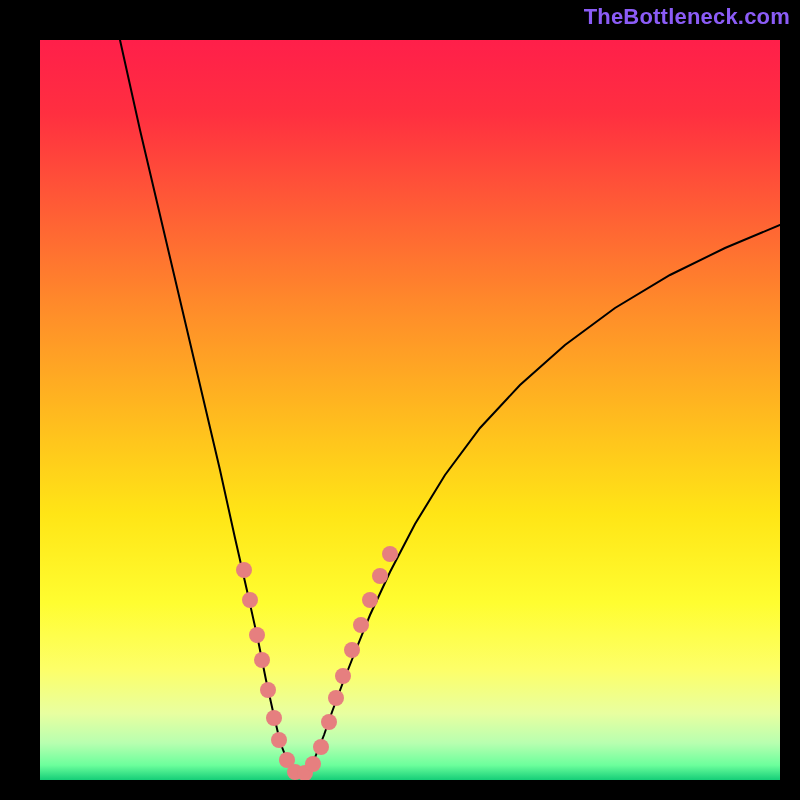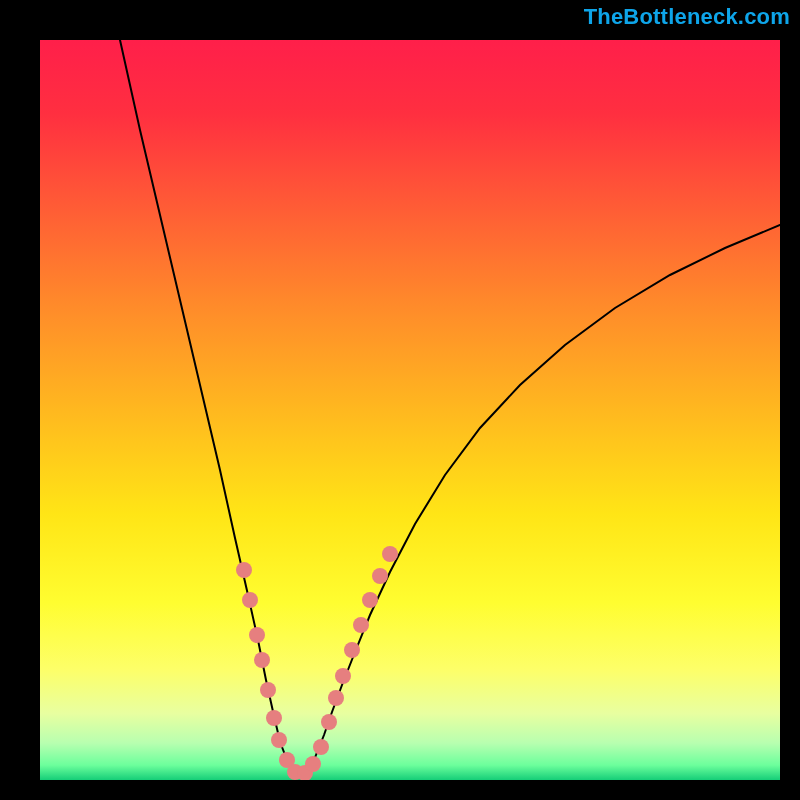--- a/index.html
+++ b/index.html
@@ -40,21 +40,21 @@
       #6cff9c 98%,
       #15ce78 100%
     );
     clip-path: inset(0 0 0 0);
   }
   .attribution {
     position: absolute;
     top: 6px;
     right: 10px;
     font: 600 22px/1 Arial, Helvetica, sans-serif;
-    color: #0ea5e9;
+    color: #8b5cf6;
     letter-spacing: 0.2px;
   }
   svg.curves {
     position: absolute;
     left: 0;
     top: 0;
     width: 740px;
     height: 740px;
     overflow: visible;
   }

